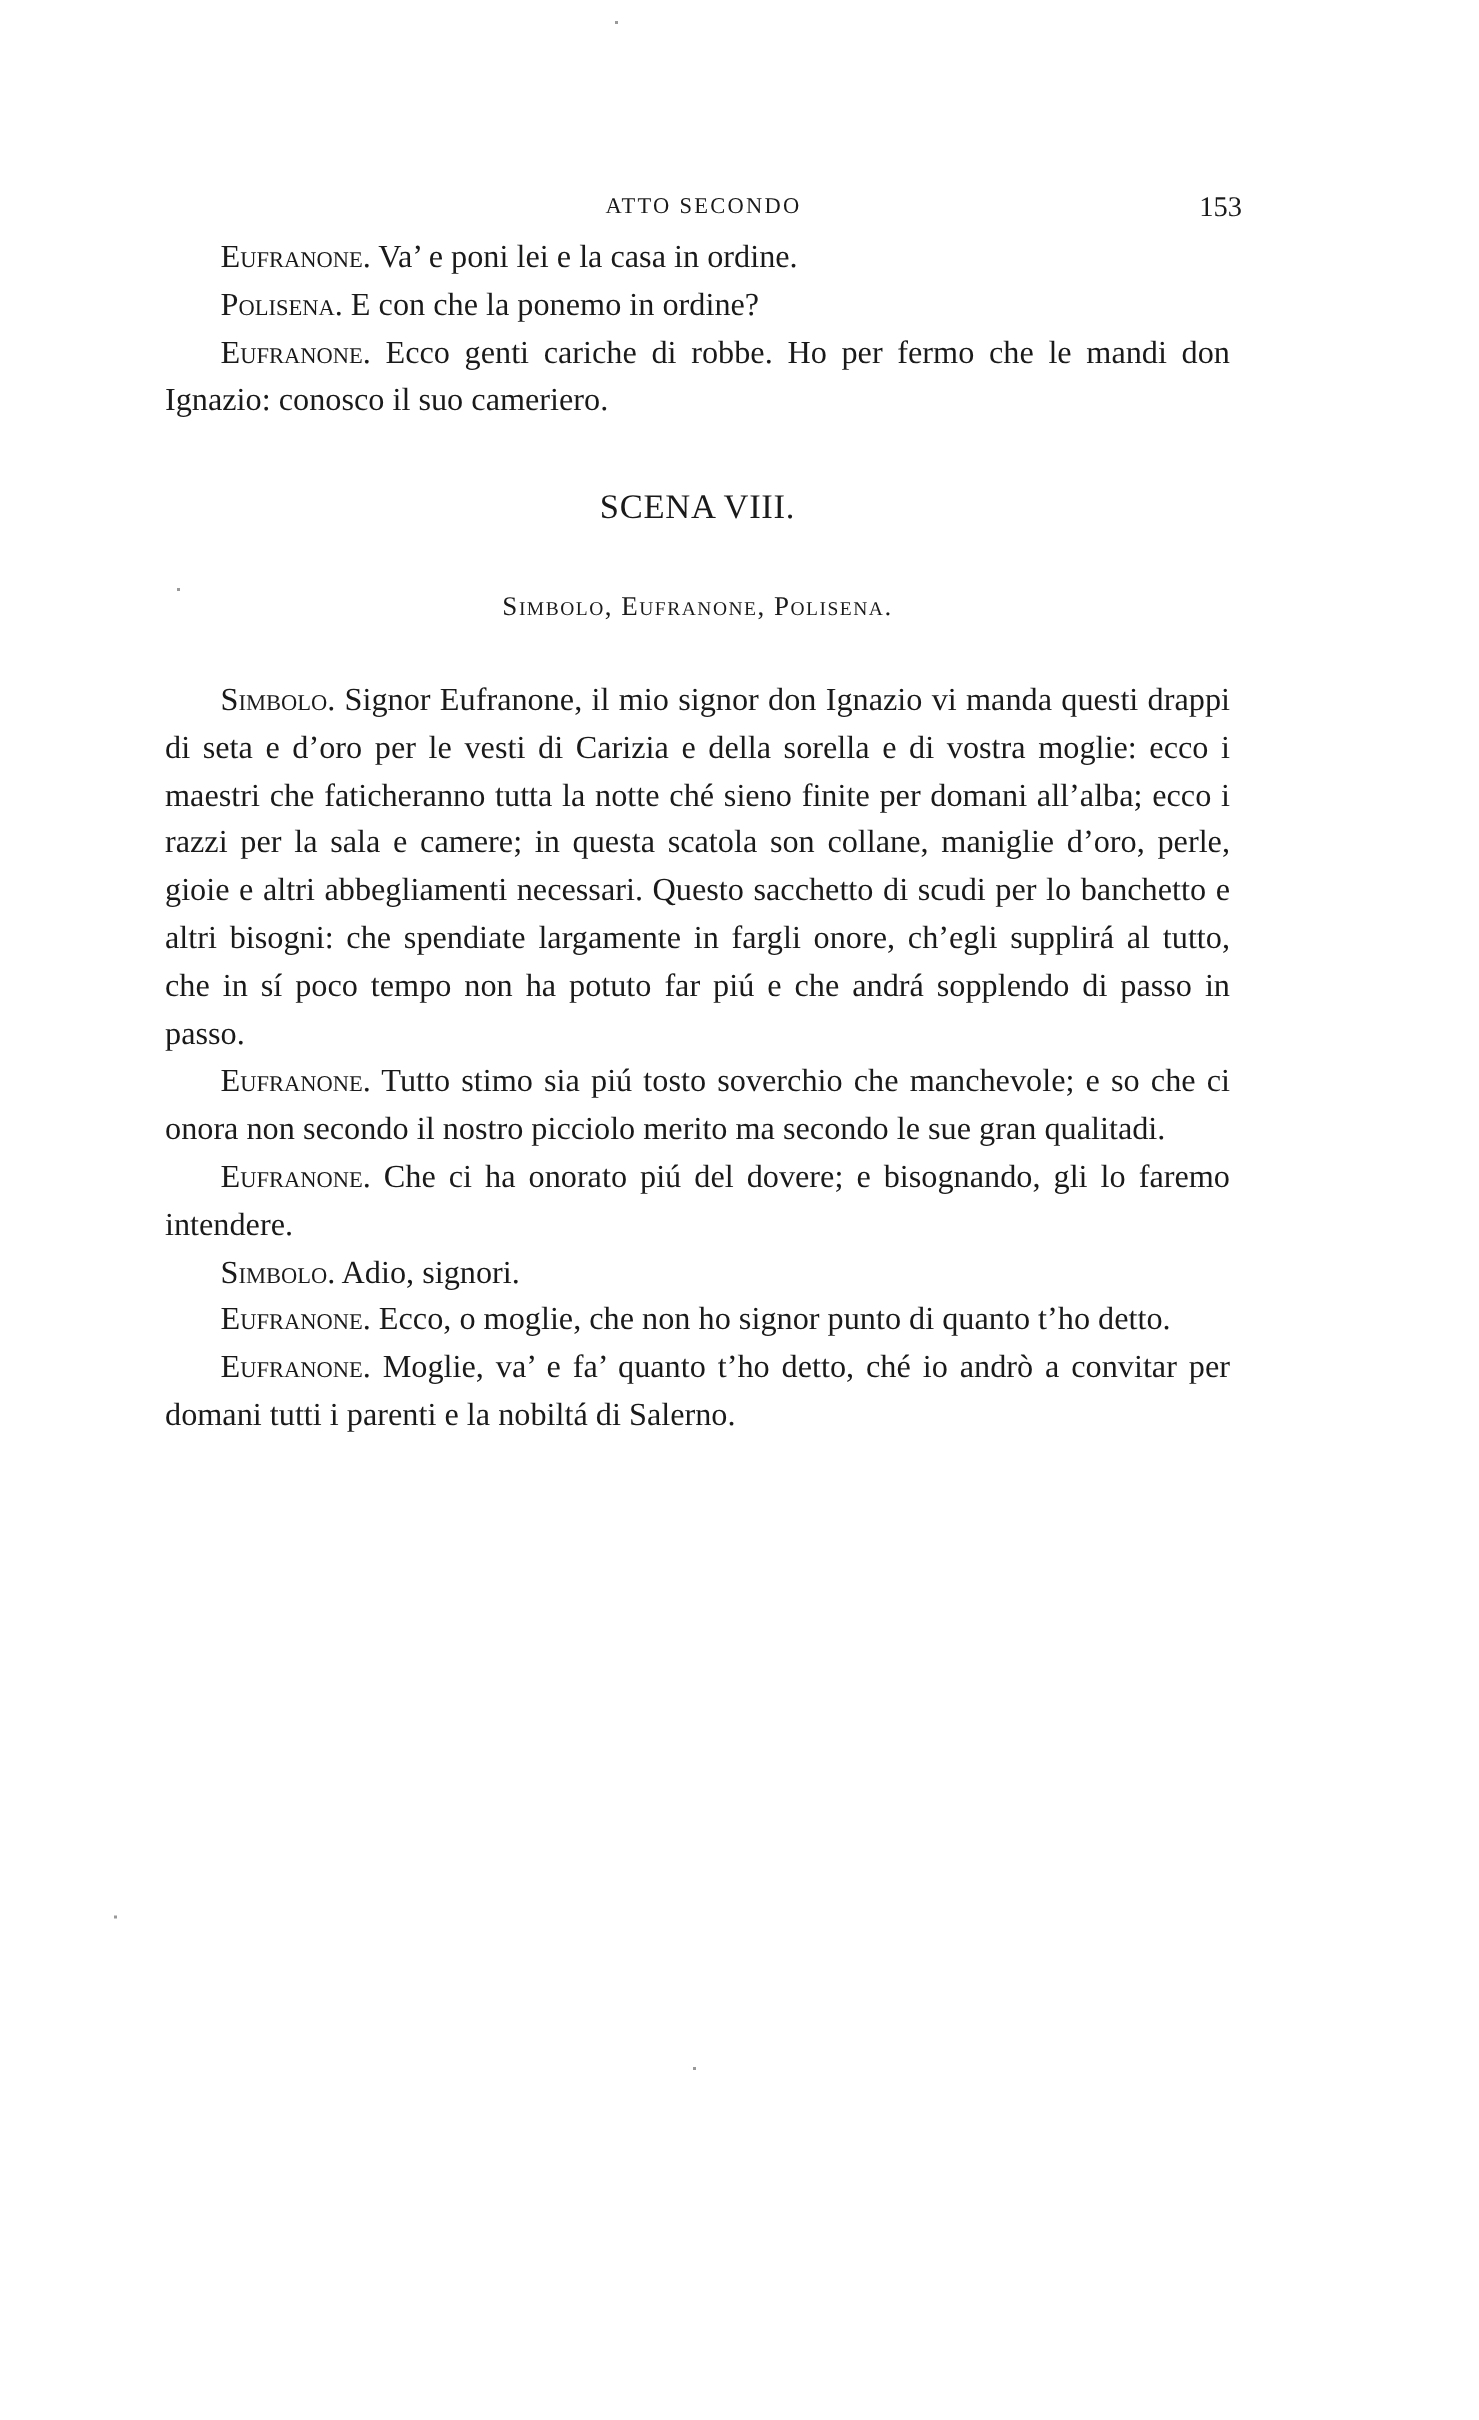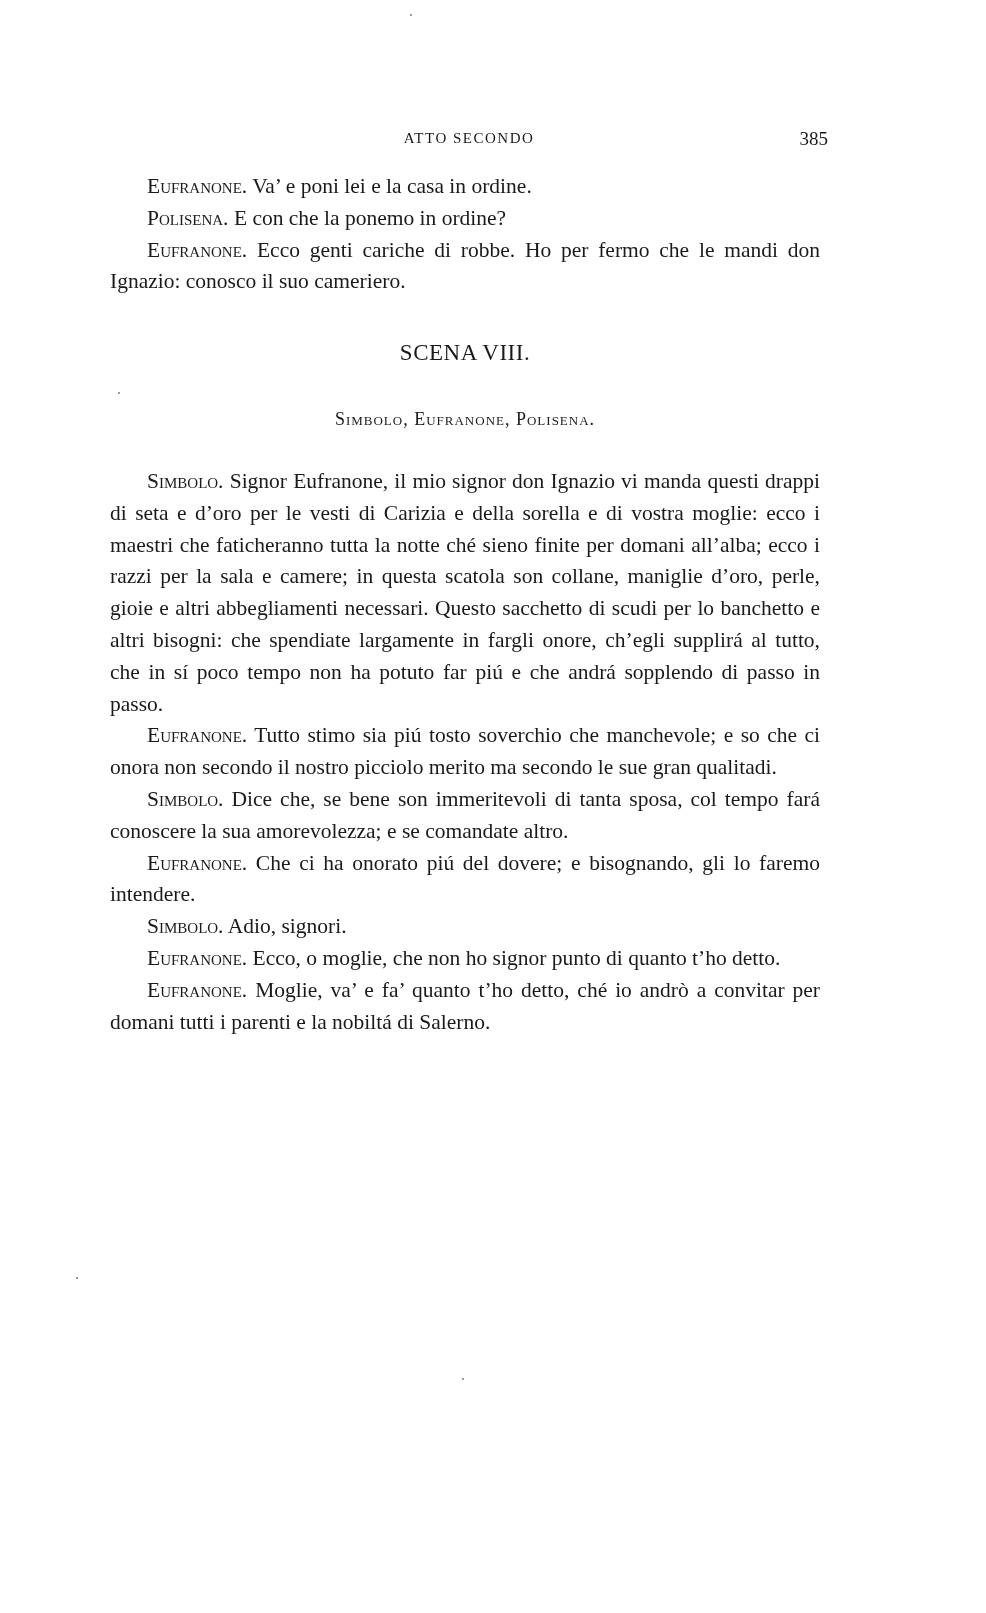--- a/index.html
+++ b/index.html
@@ -13,21 +13,21 @@
       position: absolute; top: 128px; left: 110px; width: 718px; height: 24px;
     }
     .running-title {
       position: absolute; left: 0; width: 100%; text-align: center;
       font-size: 15px; letter-spacing: 1.5px; top: 2px;
     }
     .page-number {
       position: absolute; right: 0; top: 0; font-size: 19px;
     }
     .text-block {
-      position: absolute; left: 110px; top: 171px; width: 710px;
+      position: absolute; left: 110px; top: 156px; width: 710px;
       font-size: 21.5px; line-height: 31.8px;
       text-align: justify;
     }
     .para { margin: 0; text-indent: 37px; }
     .scene-title {
       text-align: center; font-size: 23px; margin: 40px 0 16px 0; text-indent: 0;
       line-height: 30px; letter-spacing: 0.5px;
     }
     .scene-cast {
       text-align: center; font-size: 18px; margin: 36px 0 30px 0; text-indent: 0;
@@ -40,32 +40,31 @@
 <body>
 
 <div class="page">
   <div class="dot" style="left:410px; top:14px;"></div>
   <div class="dot" style="left:118px; top:392px;"></div>
   <div class="dot" style="left:76px; top:1277px;"></div>
   <div class="dot" style="left:462px; top:1378px;"></div>
 
   <div class="running-head">
     <span class="running-title">ATTO SECONDO</span>
-    <span class="page-number">385</span>
+    <span class="page-number">153</span>
   </div>
 
   <div class="text-block">
     <p class="para"><span class="speaker">Eufranone.</span><span> Va’ e poni lei e la casa in ordine.</span></p>
     <p class="para"><span class="speaker">Polisena.</span><span> E con che la ponemo in ordine?</span></p>
     <p class="para"><span class="speaker">Eufranone.</span><span> Ecco genti cariche di robbe. Ho per fermo che le mandi don Ignazio: conosco il suo cameriero.</span></p>
 
     <p class="scene-title">SCENA VIII.</p>
     <p class="scene-cast">Simbolo, Eufranone, Polisena.</p>
 
     <p class="para"><span class="speaker">Simbolo.</span><span> Signor Eufranone, il mio signor don Ignazio vi manda questi drappi di seta e d’oro per le vesti di Carizia e della sorella e di vostra moglie: ecco i maestri che faticheranno tutta la notte ché sieno finite per domani all’alba; ecco i razzi per la sala e camere; in questa scatola son collane, maniglie d’oro, perle, gioie e altri abbegliamenti necessari. Questo sacchetto di scudi per lo banchetto e altri bisogni: che spendiate largamente in fargli onore, ch’egli supplirá al tutto, che in sí poco tempo non ha potuto far piú e che andrá sopplendo di passo in passo.</span></p>
     <p class="para"><span class="speaker">Eufranone.</span><span> Tutto stimo sia piú tosto soverchio che manchevole; e so che ci onora non secondo il nostro picciolo merito ma secondo le sue gran qualitadi.</span></p>
-    <p class="para"><span class="speaker">Simbolo.</span><span> Dice che, se bene son immeritevoli di tanta sposa, col tempo fará conoscere la sua amorevolezza; e se comandate altro.</span></p>
     <p class="para"><span class="speaker">Eufranone.</span><span> Che ci ha onorato piú del dovere; e bisognando, gli lo faremo intendere.</span></p>
     <p class="para"><span class="speaker">Simbolo.</span><span> Adio, signori.</span></p>
     <p class="para"><span class="speaker">Eufranone.</span><span> Ecco, o moglie, che non ho signor punto di quanto t’ho detto.</span></p>
     <p class="para"><span class="speaker">Eufranone.</span><span> Moglie, va’ e fa’ quanto t’ho detto, ché io andrò a convitar per domani tutti i parenti e la nobiltá di Salerno.</span></p>
   </div>
 </div>
 
 </body></html>

